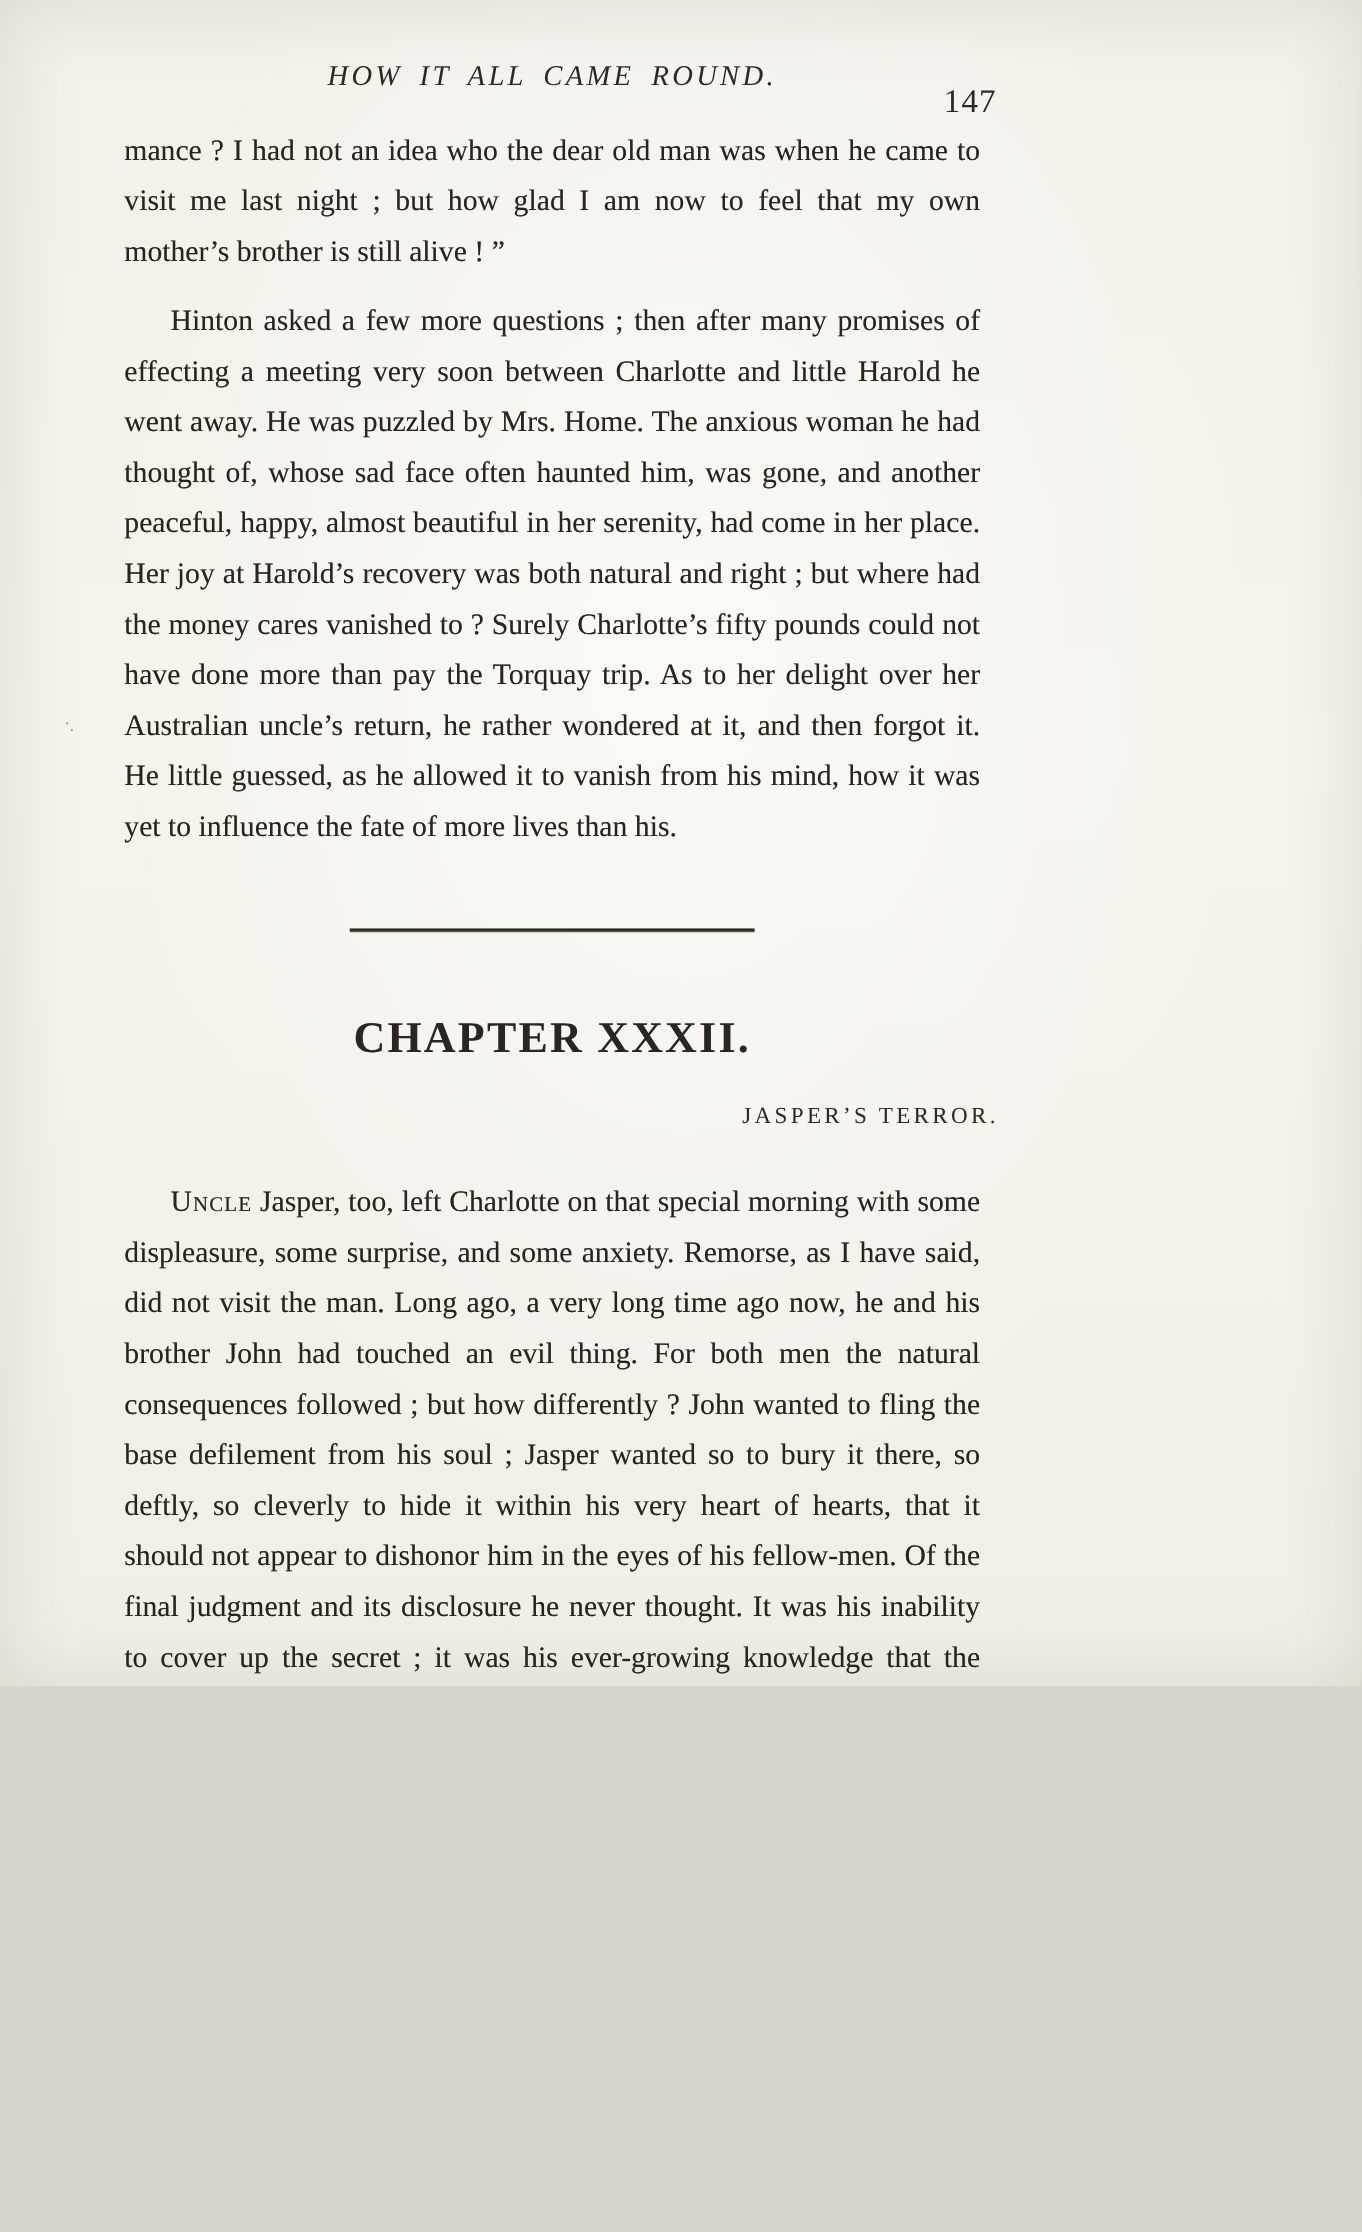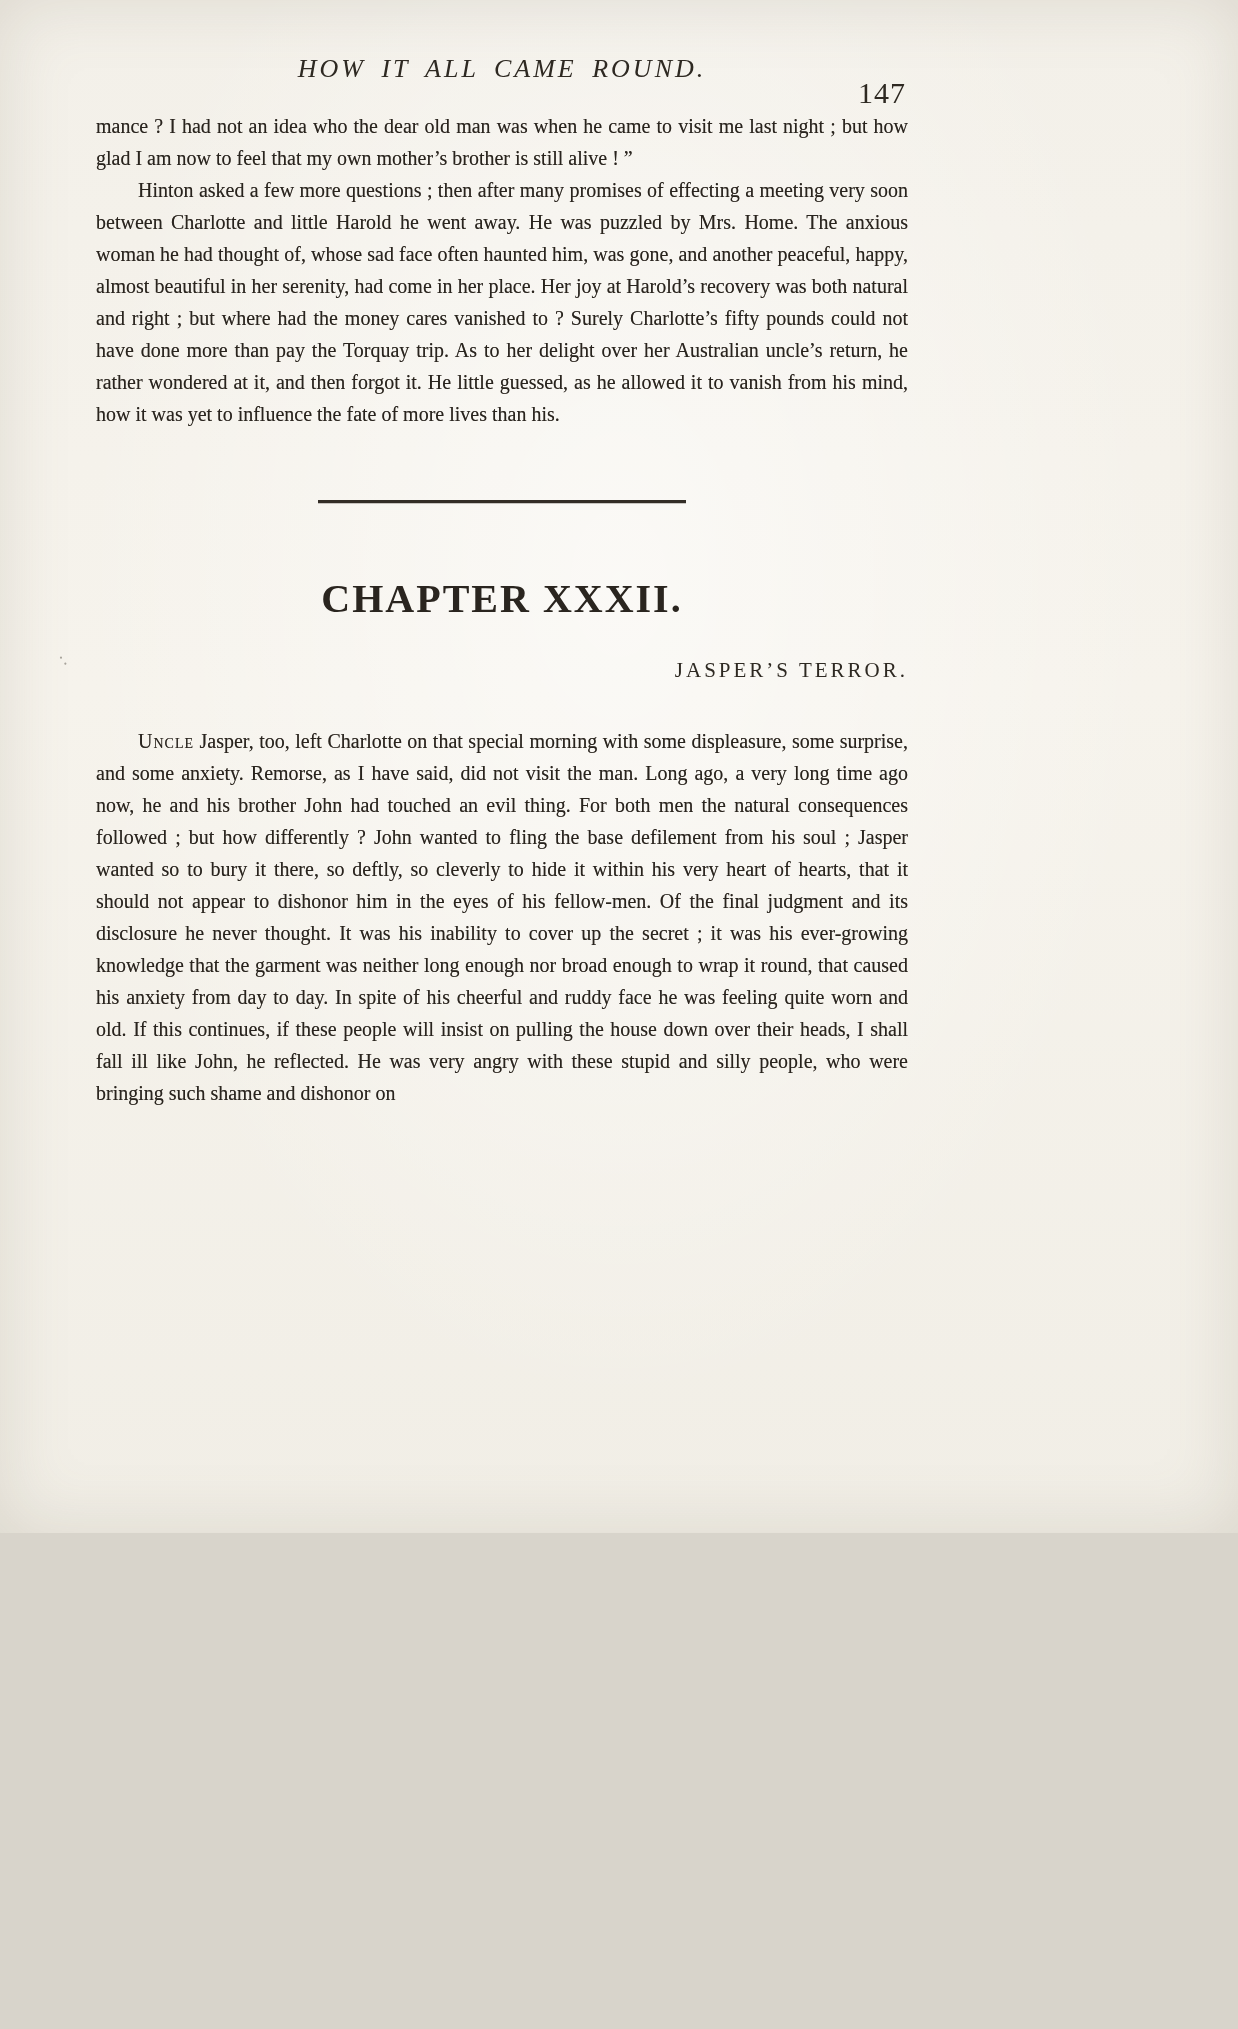--- a/index.html
+++ b/index.html
@@ -42,23 +42,23 @@
     letter-spacing: 1px;
     color: #2e2922;
     margin-top: 19px;
   }
   .text-block {
     position: relative;
     margin: 14px 0 0 96px;
     width: 812px;
   }
   .para {
-    margin: 0;
-    font-size: 20px;
-    line-height: 32px;
+    margin: 17px;
+    font-size: 27px;
+    line-height: 46px;
     text-align: justify;
     text-indent: 42px;
     color: #29241e;
     text-shadow: 0 0 0.5px rgba(40,32,24,0.45);
   }
   .para.no-indent {
     text-indent: 0;
   }
   .divider {
     width: 368px;

